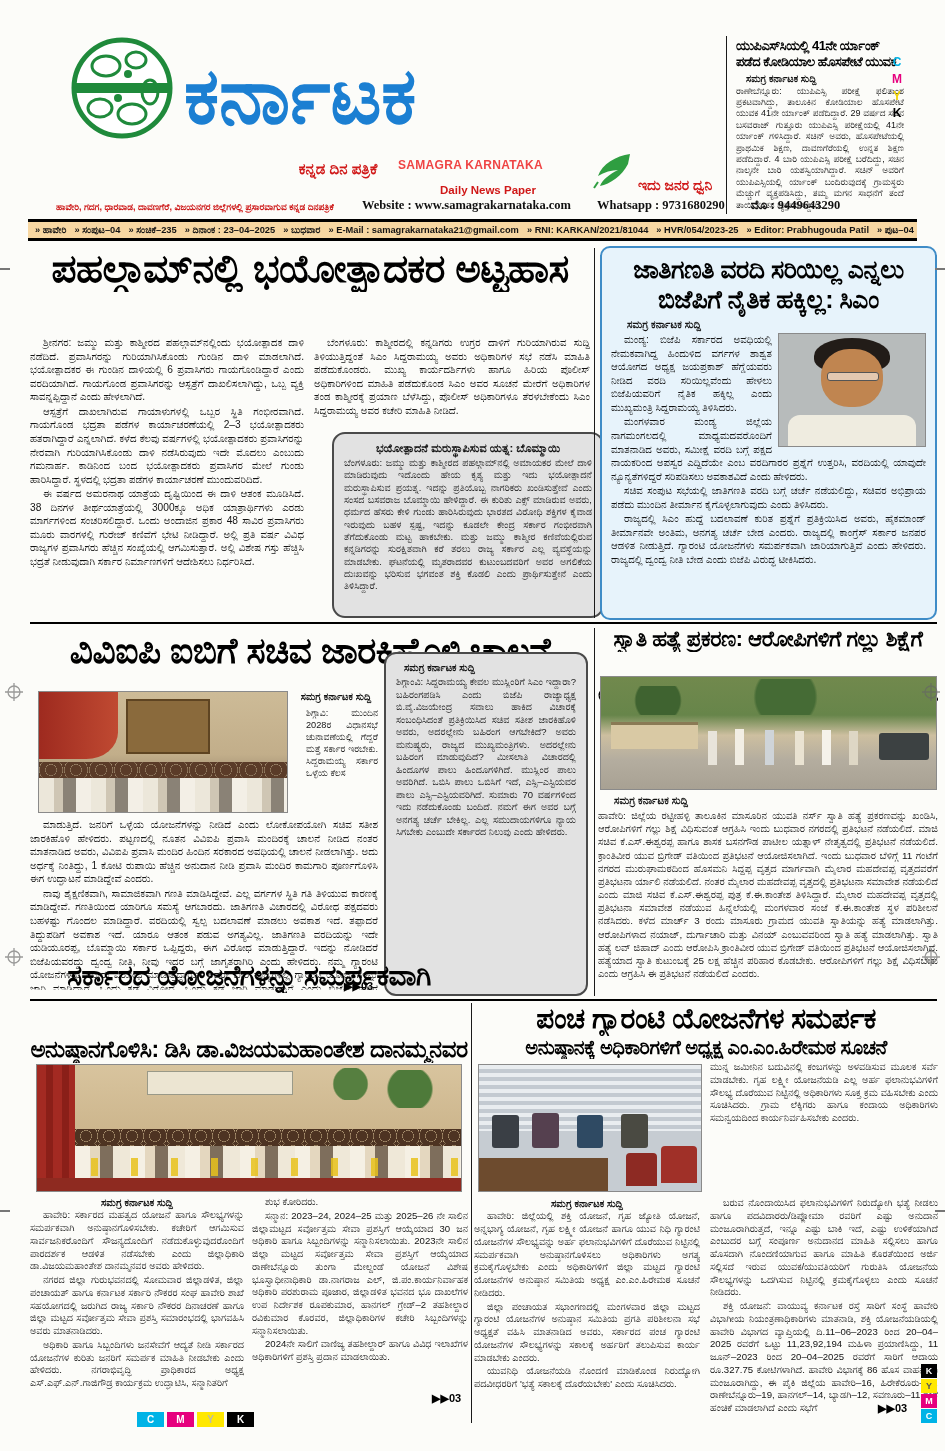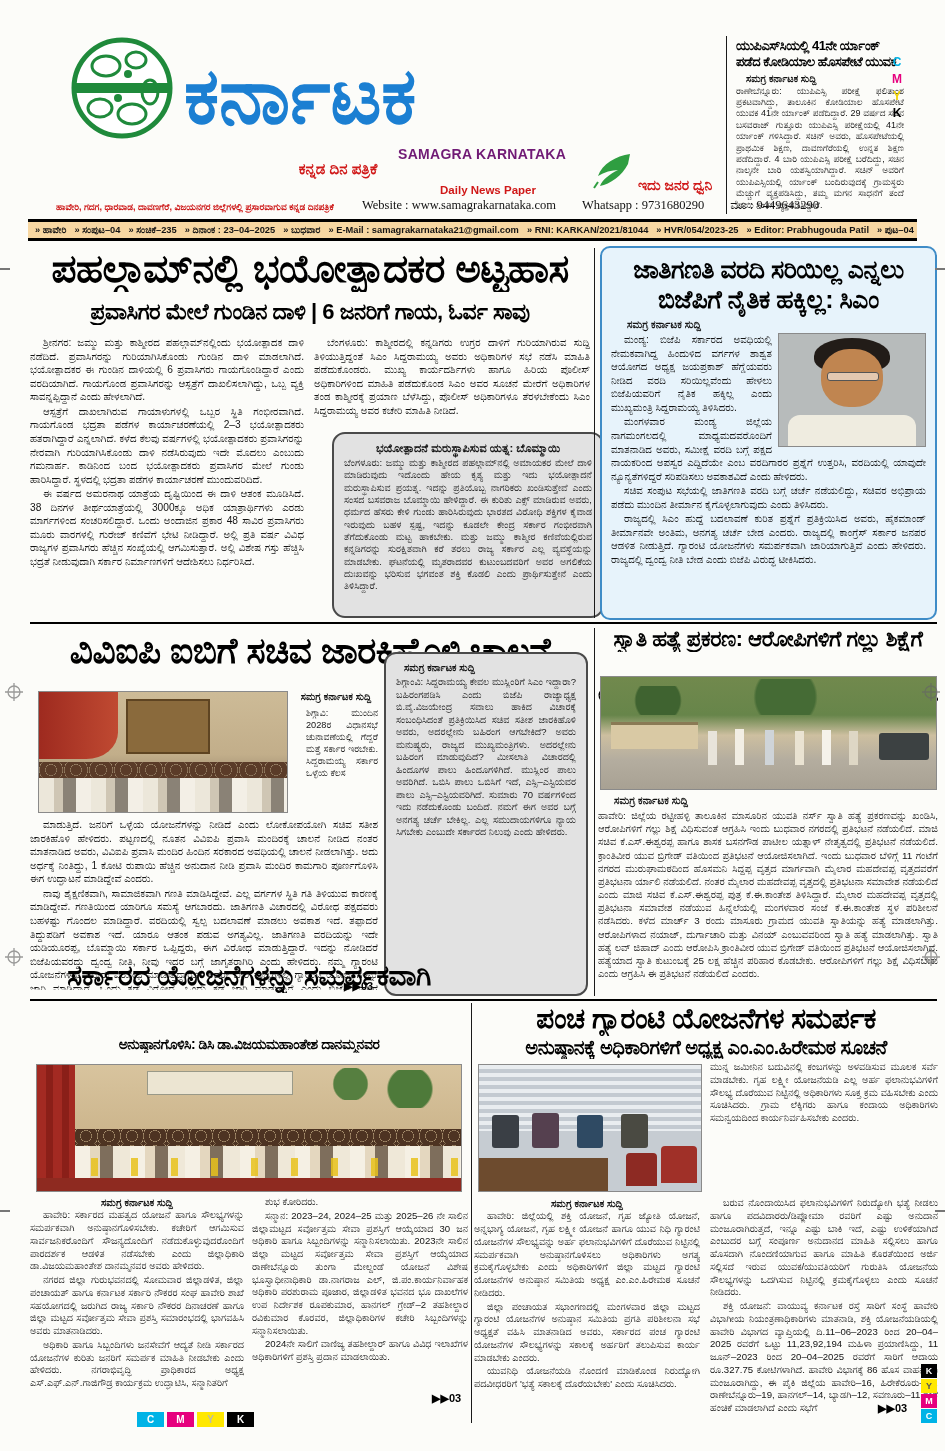--- a/index.html
+++ b/index.html
@@ -54,36 +54,36 @@
         <ellipse cx="80" cy="56" rx="8" ry="12" fill="none" stroke="#1f8a3b" stroke-width="3"></ellipse>
         <circle cx="48" cy="62" r="4" fill="#1f8a3b"></circle>
         <circle cx="58" cy="38" r="4" fill="#1f8a3b"></circle>
       </svg>
     </span>
     <span>ಕರ್ನಾಟಕ</span>
   </div>
 
   <div class="abs b c" style="left:282px;top:160px;width:112px;font-size:15px;color:#d01818;">ಕನ್ನಡ ದಿನ ಪತ್ರಿಕೆ</div>
 
-  <div class="abs b" style="left:398px;top:146px;width:180px;font-size:14px;letter-spacing:.3px;color:#701a75;">SAMAGRA KARNATAKA</div>
+  <div class="abs b" style="left:398px;top:158px;width:180px;font-size:12px;letter-spacing:.3px;color:#ef4444;">SAMAGRA KARNATAKA</div>
   <div class="abs b c" style="left:398px;top:184px;width:180px;font-size:11.5px;color:#d01818;">Daily News Paper</div>
 
   <div class="abs" style="left:592px;top:152px;width:130px;display:flex;align-items:flex-end;gap:4px;">
     <span>
       <svg width="42" height="38" viewBox="0 0 42 38">
         <path d="M38 2 C24 4 10 12 6 24 C12 20 20 18 26 18 C18 22 10 28 8 34 C18 32 30 24 36 12 Z" fill="#2f9e41"></path>
         <path d="M6 30 L2 36" stroke="#2f9e41" stroke-width="2"></path>
       </svg>
     </span>
     <span class="b" style="font-size:14px;color:#d01818;white-space:nowrap;">ಇದು ಜನರ ಧ್ವನಿ</span>
   </div>
 
   <div class="abs b nw clip" style="left:56px;top:202px;width:300px;font-size:9px;color:#cc1414;">ಹಾವೇರಿ, ಗದಗ, ಧಾರವಾಡ, ದಾವಣಗೆರೆ, ವಿಜಯನಗರ ಜಿಲ್ಲೆಗಳಲ್ಲಿ ಪ್ರಸಾರವಾಗುವ ಕನ್ನಡ ದಿನಪತ್ರಿಕೆ</div>
 
-  <div class="abs nw" style="left:362px;top:198px;width:548px;display:flex;gap:26px;font-family:'Liberation Serif',serif;font-weight:normal;font-size:12.5px;color:#111;">
+  <div class="abs nw" style="left:362px;top:198px;width:548px;display:flex;gap:26px;font-family:'Liberation Serif',serif;font-weight:bold;font-size:12.5px;color:#111;">
     <span>Website : www.samagrakarnataka.com</span>
     <span>Whatsapp : 9731680290</span>
     <span>ಮೊ : 9449643290</span>
   </div>
 
   <div class="abs vline" style="left:726px;top:36px;height:178px;"></div>
 
   <div class="abs clip" style="left:736px;top:38px;width:168px;height:176px;">
     <div class="hl" style="font-size:13px;line-height:1.25;">ಯುಪಿಎಸ್‌ಸಿಯಲ್ಲಿ 41ನೇ ರ್ಯಾಂಕ್ ಪಡೆದ ಕೋಡಿಯಾಲ ಹೊಸಪೇಟೆ ಯುವಕ</div>
     <div class="byline" style="font-size:9.8px;margin-top:2px;">ಸಮಗ್ರ ಕರ್ನಾಟಕ ಸುದ್ದಿ</div>
@@ -105,21 +105,20 @@
     <span class="ib-item">ಬುಧವಾರ</span>
     <span class="ib-item">E-Mail : samagrakarnataka21@gmail.com</span>
     <span class="ib-item">RNI: KARKAN/2021/81044</span>
     <span class="ib-item">HVR/054/2023-25</span>
     <span class="ib-item">Editor: Prabhugouda Patil</span>
     <span class="ib-item">ಪುಟ–04</span>
 
   </div>
 
   <div class="abs hl c nw clip" style="left:30px;top:247px;width:560px;font-size:39px;">ಪಹಲ್ಗಾಮ್‌ನಲ್ಲಿ ಭಯೋತ್ಪಾದಕರ ಅಟ್ಟಹಾಸ</div>
-  <div class="abs hl c nw clip" style="left:30px;top:299px;width:560px;font-size:22px;">ಪ್ರವಾಸಿಗರ ಮೇಲೆ ಗುಂಡಿನ ದಾಳಿ | 6 ಜನರಿಗೆ ಗಾಯ, ಓರ್ವ ಸಾವು</div>
 
   <div class="abs bodytxt clip" style="left:30px;top:336px;width:274px;height:282px;">
     <p>ಶ್ರೀನಗರ: ಜಮ್ಮು ಮತ್ತು ಕಾಶ್ಮೀರದ ಪಹಲ್ಗಾಮ್‌ನಲ್ಲಿಂದು ಭಯೋತ್ಪಾದಕ ದಾಳಿ ನಡೆದಿದೆ. ಪ್ರವಾಸಿಗರನ್ನು ಗುರಿಯಾಗಿಸಿಕೊಂಡು ಗುಂಡಿನ ದಾಳಿ ಮಾಡಲಾಗಿದೆ. ಭಯೋತ್ಪಾದಕರ ಈ ಗುಂಡಿನ ದಾಳಿಯಲ್ಲಿ 6 ಪ್ರವಾಸಿಗರು ಗಾಯಗೊಂಡಿದ್ದಾರೆ ಎಂದು ವರದಿಯಾಗಿದೆ. ಗಾಯಗೊಂಡ ಪ್ರವಾಸಿಗರನ್ನು ಆಸ್ಪತ್ರೆಗೆ ದಾಖಲಿಸಲಾಗಿದ್ದು, ಒಬ್ಬ ವ್ಯಕ್ತಿ ಸಾವನ್ನಪ್ಪಿದ್ದಾನೆ ಎಂದು ಹೇಳಲಾಗಿದೆ.</p>
     <p>ಆಸ್ಪತ್ರೆಗೆ ದಾಖಲಾಗಿರುವ ಗಾಯಾಳುಗಳಲ್ಲಿ ಒಬ್ಬರ ಸ್ಥಿತಿ ಗಂಭೀರವಾಗಿದೆ. ಗಾಯಗೊಂಡ ಭದ್ರತಾ ಪಡೆಗಳ ಕಾರ್ಯಾಚರಣೆಯಲ್ಲಿ 2–3 ಭಯೋತ್ಪಾದಕರು ಹತರಾಗಿದ್ದಾರೆ ಎನ್ನಲಾಗಿದೆ. ಕಳೆದ ಕೆಲವು ವರ್ಷಗಳಲ್ಲಿ ಭಯೋತ್ಪಾದಕರು ಪ್ರವಾಸಿಗರನ್ನು ನೇರವಾಗಿ ಗುರಿಯಾಗಿಸಿಕೊಂಡು ದಾಳಿ ನಡೆಸಿರುವುದು ಇದೇ ಮೊದಲು ಎಂಬುದು ಗಮನಾರ್ಹ. ಕಾಡಿನಿಂದ ಬಂದ ಭಯೋತ್ಪಾದಕರು ಪ್ರವಾಸಿಗರ ಮೇಲೆ ಗುಂಡು ಹಾರಿಸಿದ್ದಾರೆ. ಸ್ಥಳದಲ್ಲಿ ಭದ್ರತಾ ಪಡೆಗಳ ಕಾರ್ಯಾಚರಣೆ ಮುಂದುವರಿದಿದೆ.</p>
     <p>ಈ ವರ್ಷದ ಅಮರನಾಥ ಯಾತ್ರೆಯ ದೃಷ್ಟಿಯಿಂದ ಈ ದಾಳಿ ಆತಂಕ ಮೂಡಿಸಿದೆ. 38 ದಿನಗಳ ತೀರ್ಥಯಾತ್ರೆಯಲ್ಲಿ 3000ಕ್ಕೂ ಅಧಿಕ ಯಾತ್ರಾರ್ಥಿಗಳು ಎರಡು ಮಾರ್ಗಗಳಿಂದ ಸಂಚರಿಸಲಿದ್ದಾರೆ. ಒಂದು ಅಂದಾಜಿನ ಪ್ರಕಾರ 48 ಸಾವಿರ ಪ್ರವಾಸಿಗರು ಮೂರು ವಾರಗಳಲ್ಲಿ ಗುರೇಜ್ ಕಣಿವೆಗೆ ಭೇಟಿ ನೀಡಿದ್ದಾರೆ. ಅಲ್ಲಿ ಪ್ರತಿ ವರ್ಷ ವಿವಿಧ ರಾಜ್ಯಗಳ ಪ್ರವಾಸಿಗರು ಹೆಚ್ಚಿನ ಸಂಖ್ಯೆಯಲ್ಲಿ ಆಗಮಿಸುತ್ತಾರೆ. ಅಲ್ಲಿ ವಿಶೇಷ ಗಸ್ತು ಹೆಚ್ಚಿಸಿ ಭದ್ರತೆ ನೀಡುವುದಾಗಿ ಸರ್ಕಾರ ನಿರ್ಮಾಣಗಳಿಗೆ ಆದೇಶಿಸಲು ನಿರ್ಧರಿಸಿದೆ.</p>
   </div>
   <div class="abs bodytxt clip" style="left:314px;top:336px;width:276px;height:92px;">
     <p>ಬೆಂಗಳೂರು: ಕಾಶ್ಮೀರದಲ್ಲಿ ಕನ್ನಡಿಗರು ಉಗ್ರರ ದಾಳಿಗೆ ಗುರಿಯಾಗಿರುವ ಸುದ್ದಿ ತಿಳಿಯುತ್ತಿದ್ದಂತೆ ಸಿಎಂ ಸಿದ್ದರಾಮಯ್ಯ ಅವರು ಅಧಿಕಾರಿಗಳ ಸಭೆ ನಡೆಸಿ ಮಾಹಿತಿ ಪಡೆದುಕೊಂಡರು. ಮುಖ್ಯ ಕಾರ್ಯದರ್ಶಿಗಳು ಹಾಗೂ ಹಿರಿಯ ಪೊಲೀಸ್ ಅಧಿಕಾರಿಗಳಿಂದ ಮಾಹಿತಿ ಪಡೆದುಕೊಂಡ ಸಿಎಂ ಅವರ ಸೂಚನೆ ಮೇರೆಗೆ ಅಧಿಕಾರಿಗಳ ತಂಡ ಕಾಶ್ಮೀರಕ್ಕೆ ಪ್ರಯಾಣ ಬೆಳೆಸಿದ್ದು, ಪೊಲೀಸ್ ಅಧಿಕಾರಿಗಳೂ ತೆರಳಬೇಕೆಂದು ಸಿಎಂ ಸಿದ್ದರಾಮಯ್ಯ ಅವರ ಕಚೇರಿ ಮಾಹಿತಿ ನೀಡಿದೆ.</p>
   </div>
 
@@ -194,21 +193,21 @@
     <div style="left:66%;top:47%;width:9px;height:35px;background:#f5f2ea;"></div>
     <div style="left:74%;top:48%;width:9px;height:34px;background:#ded7c5;"></div>
   </div>
 
   <div class="abs byline" style="left:604px;top:795px;">ಸಮಗ್ರ ಕರ್ನಾಟಕ ಸುದ್ದಿ</div>
   <div class="abs bodytxt clip" style="left:598px;top:809px;width:340px;height:186px;font-size:9.9px;">ಹಾವೇರಿ: ಜಿಲ್ಲೆಯ ರಟ್ಟೀಹಳ್ಳಿ ತಾಲೂಕಿನ ಮಾಸೂರಿನ ಯುವತಿ ನರ್ಸ್ ಸ್ವಾತಿ ಹತ್ಯೆ ಪ್ರಕರಣವನ್ನು ಖಂಡಿಸಿ, ಆರೋಪಿಗಳಿಗೆ ಗಲ್ಲು ಶಿಕ್ಷೆ ವಿಧಿಸುವಂತೆ ಆಗ್ರಹಿಸಿ ಇಂದು ಬುಧವಾರ ನಗರದಲ್ಲಿ ಪ್ರತಿಭಟನೆ ನಡೆಯಲಿದೆ. ಮಾಜಿ ಸಚಿವ ಕೆ.ಎಸ್.ಈಶ್ವರಪ್ಪ ಹಾಗೂ ಶಾಸಕ ಬಸನಗೌಡ ಪಾಟೀಲ ಯತ್ನಾಳ್ ನೇತೃತ್ವದಲ್ಲಿ ಪ್ರತಿಭಟನೆ ನಡೆಯಲಿದೆ. ಕ್ರಾಂತಿವೀರ ಯುವ ಬ್ರಿಗೇಡ್ ವತಿಯಿಂದ ಪ್ರತಿಭಟನೆ ಆಯೋಜಿಸಲಾಗಿದೆ. ಇಂದು ಬುಧವಾರ ಬೆಳಿಗ್ಗೆ 11 ಗಂಟೆಗೆ ನಗರದ ಮುರುಘಾಮಠದಿಂದ ಹೊಸಮನಿ ಸಿದ್ದಪ್ಪ ವೃತ್ತದ ಮಾರ್ಗವಾಗಿ ಮೈಲಾರ ಮಹದೇವಪ್ಪ ವೃತ್ತದವರೆಗೆ ಪ್ರತಿಭಟನಾ ರ್ಯಾಲಿ ನಡೆಯಲಿದೆ. ನಂತರ ಮೈಲಾರ ಮಹದೇವಪ್ಪ ವೃತ್ತದಲ್ಲಿ ಪ್ರತಿಭಟನಾ ಸಮಾವೇಶ ನಡೆಯಲಿದೆ ಎಂದು ಮಾಜಿ ಸಚಿವ ಕೆ.ಎಸ್.ಈಶ್ವರಪ್ಪ ಪುತ್ರ ಕೆ.ಈ.ಕಾಂತೇಶ ತಿಳಿಸಿದ್ದಾರೆ. ಮೈಲಾರ ಮಹದೇವಪ್ಪ ವೃತ್ತದಲ್ಲಿ ಪ್ರತಿಭಟನಾ ಸಮಾವೇಶ ನಡೆಯುವ ಹಿನ್ನೆಲೆಯಲ್ಲಿ ಮಂಗಳವಾರ ಸಂಜೆ ಕೆ.ಈ.ಕಾಂತೇಶ ಸ್ಥಳ ಪರಿಶೀಲನೆ ನಡೆಸಿದರು. ಕಳೆದ ಮಾರ್ಚ್ 3 ರಂದು ಮಾಸೂರು ಗ್ರಾಮದ ಯುವತಿ ಸ್ವಾತಿಯನ್ನು ಹತ್ಯೆ ಮಾಡಲಾಗಿತ್ತು. ಆರೋಪಿಗಳಾದ ನಯಾಜ್, ದುರ್ಗಾಚಾರಿ ಮತ್ತು ವಿನಯ್ ಎಂಬುವವರಿಂದ ಸ್ವಾತಿ ಹತ್ಯೆ ಮಾಡಲಾಗಿತ್ತು. ಸ್ವಾತಿ ಹತ್ಯೆ ಲವ್ ಜಿಹಾದ್ ಎಂದು ಆರೋಪಿಸಿ ಕ್ರಾಂತಿವೀರ ಯುವ ಬ್ರಿಗೇಡ್ ವತಿಯಿಂದ ಪ್ರತಿಭಟನೆ ಆಯೋಜಿಸಲಾಗಿದೆ. ಹತ್ಯೆಯಾದ ಸ್ವಾತಿ ಕುಟುಂಬಕ್ಕೆ 25 ಲಕ್ಷ ಹೆಚ್ಚಿನ ಪರಿಹಾರ ಕೊಡಬೇಕು. ಆರೋಪಿಗಳಿಗೆ ಗಲ್ಲು ಶಿಕ್ಷೆ ವಿಧಿಸಬೇಕು ಎಂದು ಆಗ್ರಹಿಸಿ ಈ ಪ್ರತಿಭಟನೆ ನಡೆಯಲಿದೆ ಎಂದರು.</div>
 
   <div class="abs hline" style="left:30px;top:999px;width:907px;"></div>
 
   <div class="abs hl c nw clip" style="left:30px;top:960px;width:438px;font-size:28px;text-align:center;">ಸರ್ಕಾರದ ಯೋಜನೆಗಳನ್ನು ಸಮರ್ಪಕವಾಗಿ</div>
-  <div class="abs hl c nw clip" style="left:30px;top:1036px;width:438px;font-size:14px;">ಅನುಷ್ಠಾನಗೊಳಿಸಿ: ಡಿಸಿ ಡಾ.ವಿಜಯಮಹಾಂತೇಶ ದಾನಮ್ಮನವರ</div>
+  <div class="abs hl c nw clip" style="left:30px;top:1036px;width:438px;font-size:23px;">ಅನುಷ್ಠಾನಗೊಳಿಸಿ: ಡಿಸಿ ಡಾ.ವಿಜಯಮಹಾಂತೇಶ ದಾನಮ್ಮನವರ</div>
 
   <div class="photo" style="left:36px;top:1064px;width:426px;height:128px;">
     <div style="inset:0;background:linear-gradient(180deg,#d8c49e 0%,#ccb58c 55%,#9c8668 100%);"></div>
     <div style="left:0;top:0;width:9%;height:100%;background:repeating-linear-gradient(90deg,#a32a22 0 9px,#8a1f18 9px 16px);"></div>
     <div style="right:4%;top:4%;width:16%;height:30%;background:radial-gradient(circle,#4e7a3a 0 55%,transparent 60%);"></div>
     <div style="left:68%;top:2%;width:12%;height:26%;background:radial-gradient(circle,#567f40 0 55%,transparent 60%);"></div>
     <div style="left:26%;top:5%;width:34%;height:17%;background:#ece5d2;border:1px solid #998;"></div>
     <div style="left:9%;bottom:34%;width:91%;height:15%;background:repeating-radial-gradient(circle at 11px 7px,#4d3322 0 5px,transparent 6px);background-size:23px 15px;"></div>
     <div style="left:9%;bottom:10%;width:91%;height:26%;background:repeating-linear-gradient(90deg,#f5f0e4 0 15px,#e4d7bf 15px 25px,#7e6e5c 25px 38px,#efe8d8 38px 55px);"></div>
     <div style="left:9%;bottom:12%;width:91%;height:14%;background:repeating-linear-gradient(90deg,transparent 0 16px,rgba(232,194,28,.85) 16px 23px,transparent 23px 40px);"></div>

